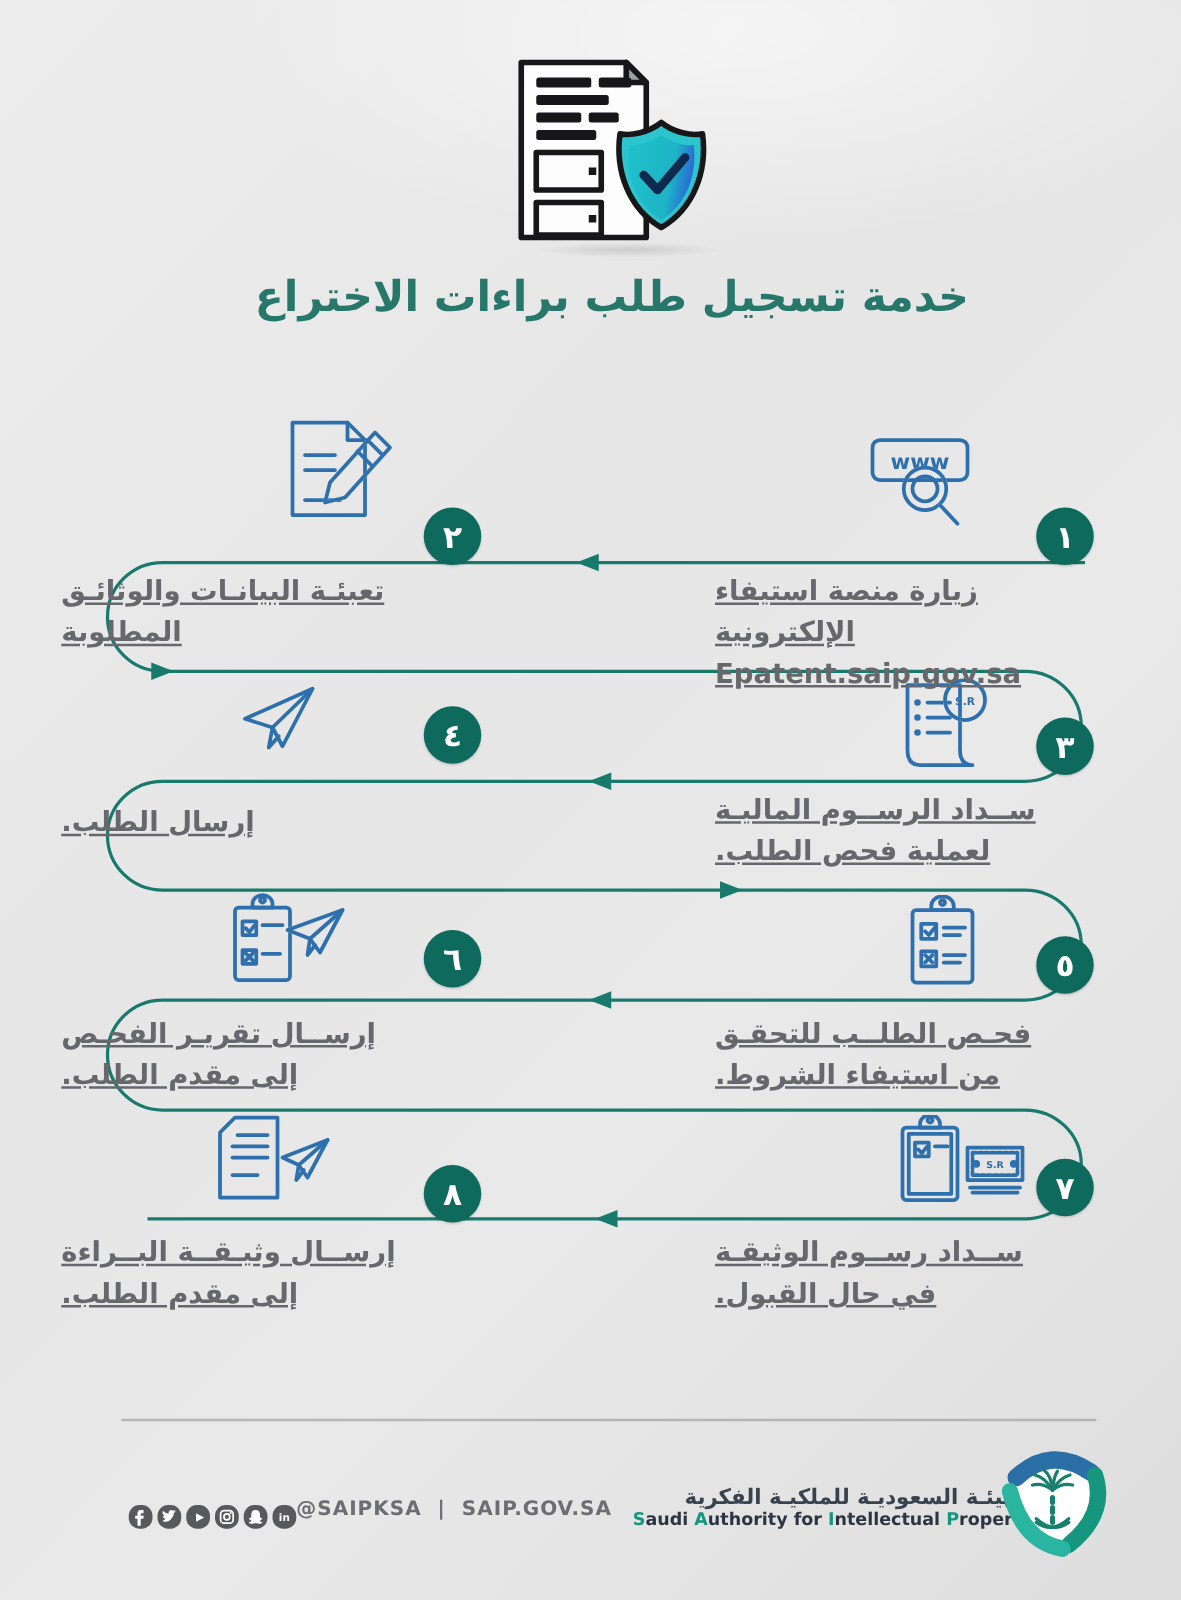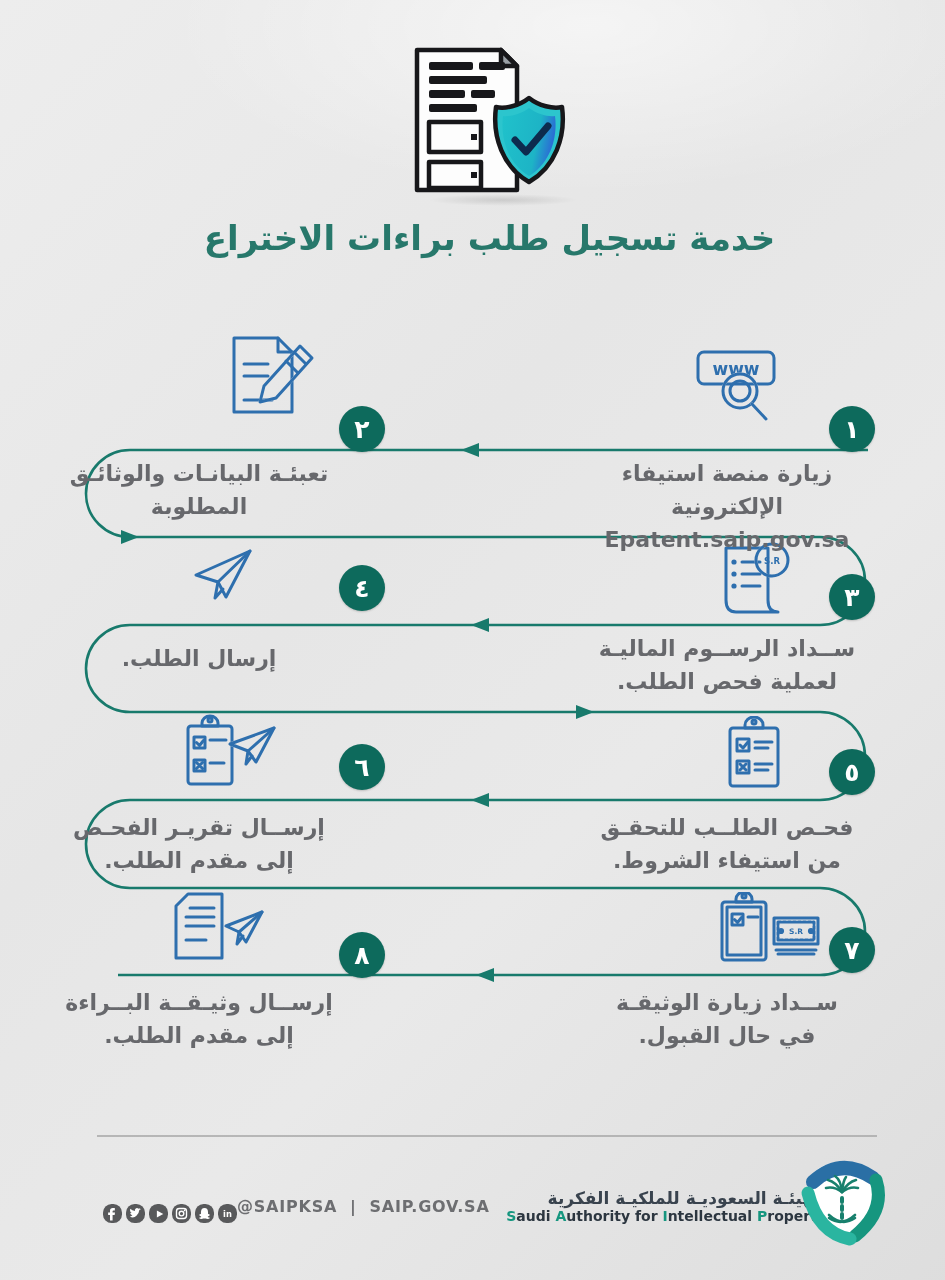--- a/index.html
+++ b/index.html
@@ -17,22 +17,22 @@
     background:radial-gradient(ellipse,rgba(0,0,0,.12),rgba(0,0,0,0) 70%);}
   .title{left:0;top:218px;width:100%;text-align:center;font-size:34px;font-weight:bold;
     color:var(--title-green,#27786b);direction:rtl;}
   
   .flowline{stroke:var(--flow-line,#187a6c);stroke-width:2.6;fill:none;}
   .arrow{fill:var(--flow-line,#187a6c);stroke:none;}
   .badge{width:46px;height:46px;border-radius:50%;background:var(--badge-green,#0d6a5c);
     color:#fff;font-size:25px;font-weight:bold;display:flex;align-items:center;justify-content:center;
     z-index:3;box-shadow:0 1px 2px rgba(0,0,0,.18);}
   
-  .step-text{direction:rtl;text-align:center;color:var(--step-text,#67686c);
-    font-weight:bold;font-size:22px;line-height:33px;z-index:2;}
+  .step-text{direction:rtl;text-align:left;color:var(--step-text,#67686c);
+    font-weight:bold;font-size:22px;line-height:33px;z-index:2;text-decoration:underline;}
   .right-col{right:97px;width:310px;}
   .left-col{right:630px;width:300px;}
   .latin{direction:ltr;font-size:22px;}
   
   .icon{z-index:2;}
   .bluestroke *{stroke:var(--icon-blue,#2e6fae);stroke-width:3;fill:none;
     stroke-linecap:round;stroke-linejoin:round;}
   .bluestroke .halo{stroke:#e6e6e6;}
   .bluestroke .fillb{fill:var(--icon-blue,#2e6fae);stroke:none;}
   .bluestroke text{fill:var(--icon-blue,#2e6fae);stroke:none;font-weight:bold;font-family:"DejaVu Sans",sans-serif;}
@@ -232,21 +232,21 @@
   </div>
   <div class="abs step-text right-col" style="top:811px">
     <div>فحـص الطلــب للتحقـق</div>
     <div>من استيفاء الشروط.</div>
   </div>
   <div class="abs step-text left-col" style="top:811px">
     <div>إرســال تقريـر الفحـص</div>
     <div>إلى مقدم الطلب.</div>
   </div>
   <div class="abs step-text right-col" style="top:986px">
-    <div>ســداد زيارة الوثيقـة</div>
+    <div>ســداد رســوم الوثيقـة</div>
     <div>في حال القبول.</div>
   </div>
   <div class="abs step-text left-col" style="top:986px">
     <div>إرســال وثيـقــة البــراءة</div>
     <div>إلى مقدم الطلب.</div>
   </div>
 
   <div class="abs divider"></div>
 
   <div class="abs social">

